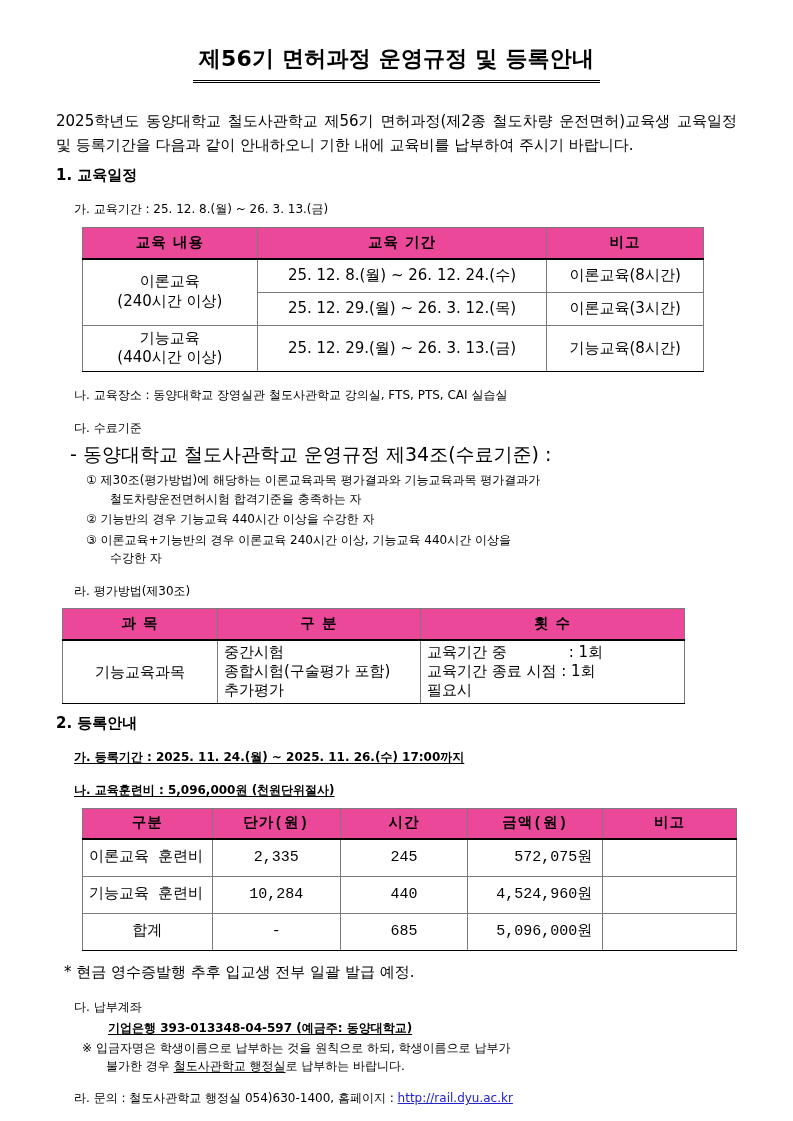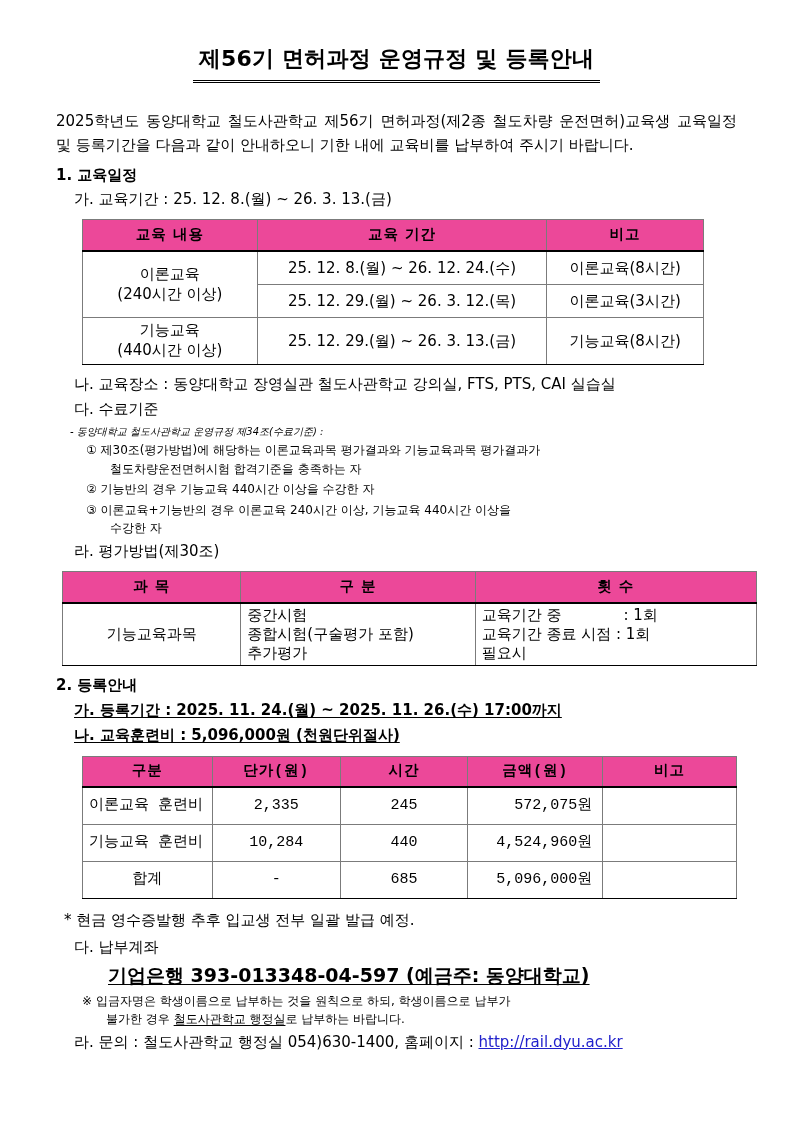--- a/index.html
+++ b/index.html
@@ -47,55 +47,54 @@
     font-size: 15px;
     line-height: 1.62;
     word-break: keep-all;
   }
   .sec-title {
     font-weight: bold;
     font-size: 15px;
     margin: 6px 0 2px 0;
   }
   .lvl1 {
-    margin: 2px 0 2px 18px;
-    font-size: 15px;
+    margin: 14px 0 2px 18px;
+    font-size: 12px;
     line-height: 1.56;
   }
   .lvl1.bold-ul {
     font-weight: bold;
   }
   .ul-text {
     text-decoration: underline;
     text-underline-offset: 2px;
   }
   .lvl2 {
     margin: 2px 0 2px 14px;
-    font-size: 10px;
+    font-size: 19px;
     line-height: 1.56;
-    font-style: italic;
   }
   .lvl3 {
     margin: 2px 0 2px 30px;
     font-size: 12px;
     line-height: 1.54;
     text-indent: 0;
   }
   .lvl3 .cont {
     display: block;
     margin-left: 24px;
   }
   .note-star {
     margin: 10px 0 4px 8px;
     font-size: 15px;
   }
   .acct {
     margin: 2px 0 2px 52px;
     font-weight: bold;
-    font-size: 19px;
+    font-size: 12px;
   }
   .notice {
     margin: 2px 0 2px 26px;
     font-size: 12px;
     line-height: 1.54;
   }
   .notice .cont2 {
     display: block;
     margin-left: 24px;
   }
@@ -136,21 +135,21 @@
   .two-line { line-height: 1.32; }
 
   
   #schedule-table { width: 622px; }
   #schedule-table .col-a { width: 175px; }
   #schedule-table .col-b { width: 290px; }
   #schedule-table .col-c { width: 157px; }
   #schedule-table td { height: 26px; font-size: 15px; }
 
   
-  #evaluation-table { width: 695px; margin-left: 6px; }
+  #evaluation-table { width: 623px; margin-left: 6px; }
   #evaluation-table .col-a { width: 175px; }
   #evaluation-table .col-b { width: 230px; }
   #evaluation-table .col-c { width: 276px; }
   #evaluation-table td { font-size: 15px; }
   #evaluation-table td.pack { line-height: 1.28; padding-top: 2px; padding-bottom: 2px;}
   .mono-gap { white-space: pre; }
 
   
   #fee-table { width: 655px; font-family: Liberation Mono, monospace; }
   #fee-table .col-a { width: 130px; }

